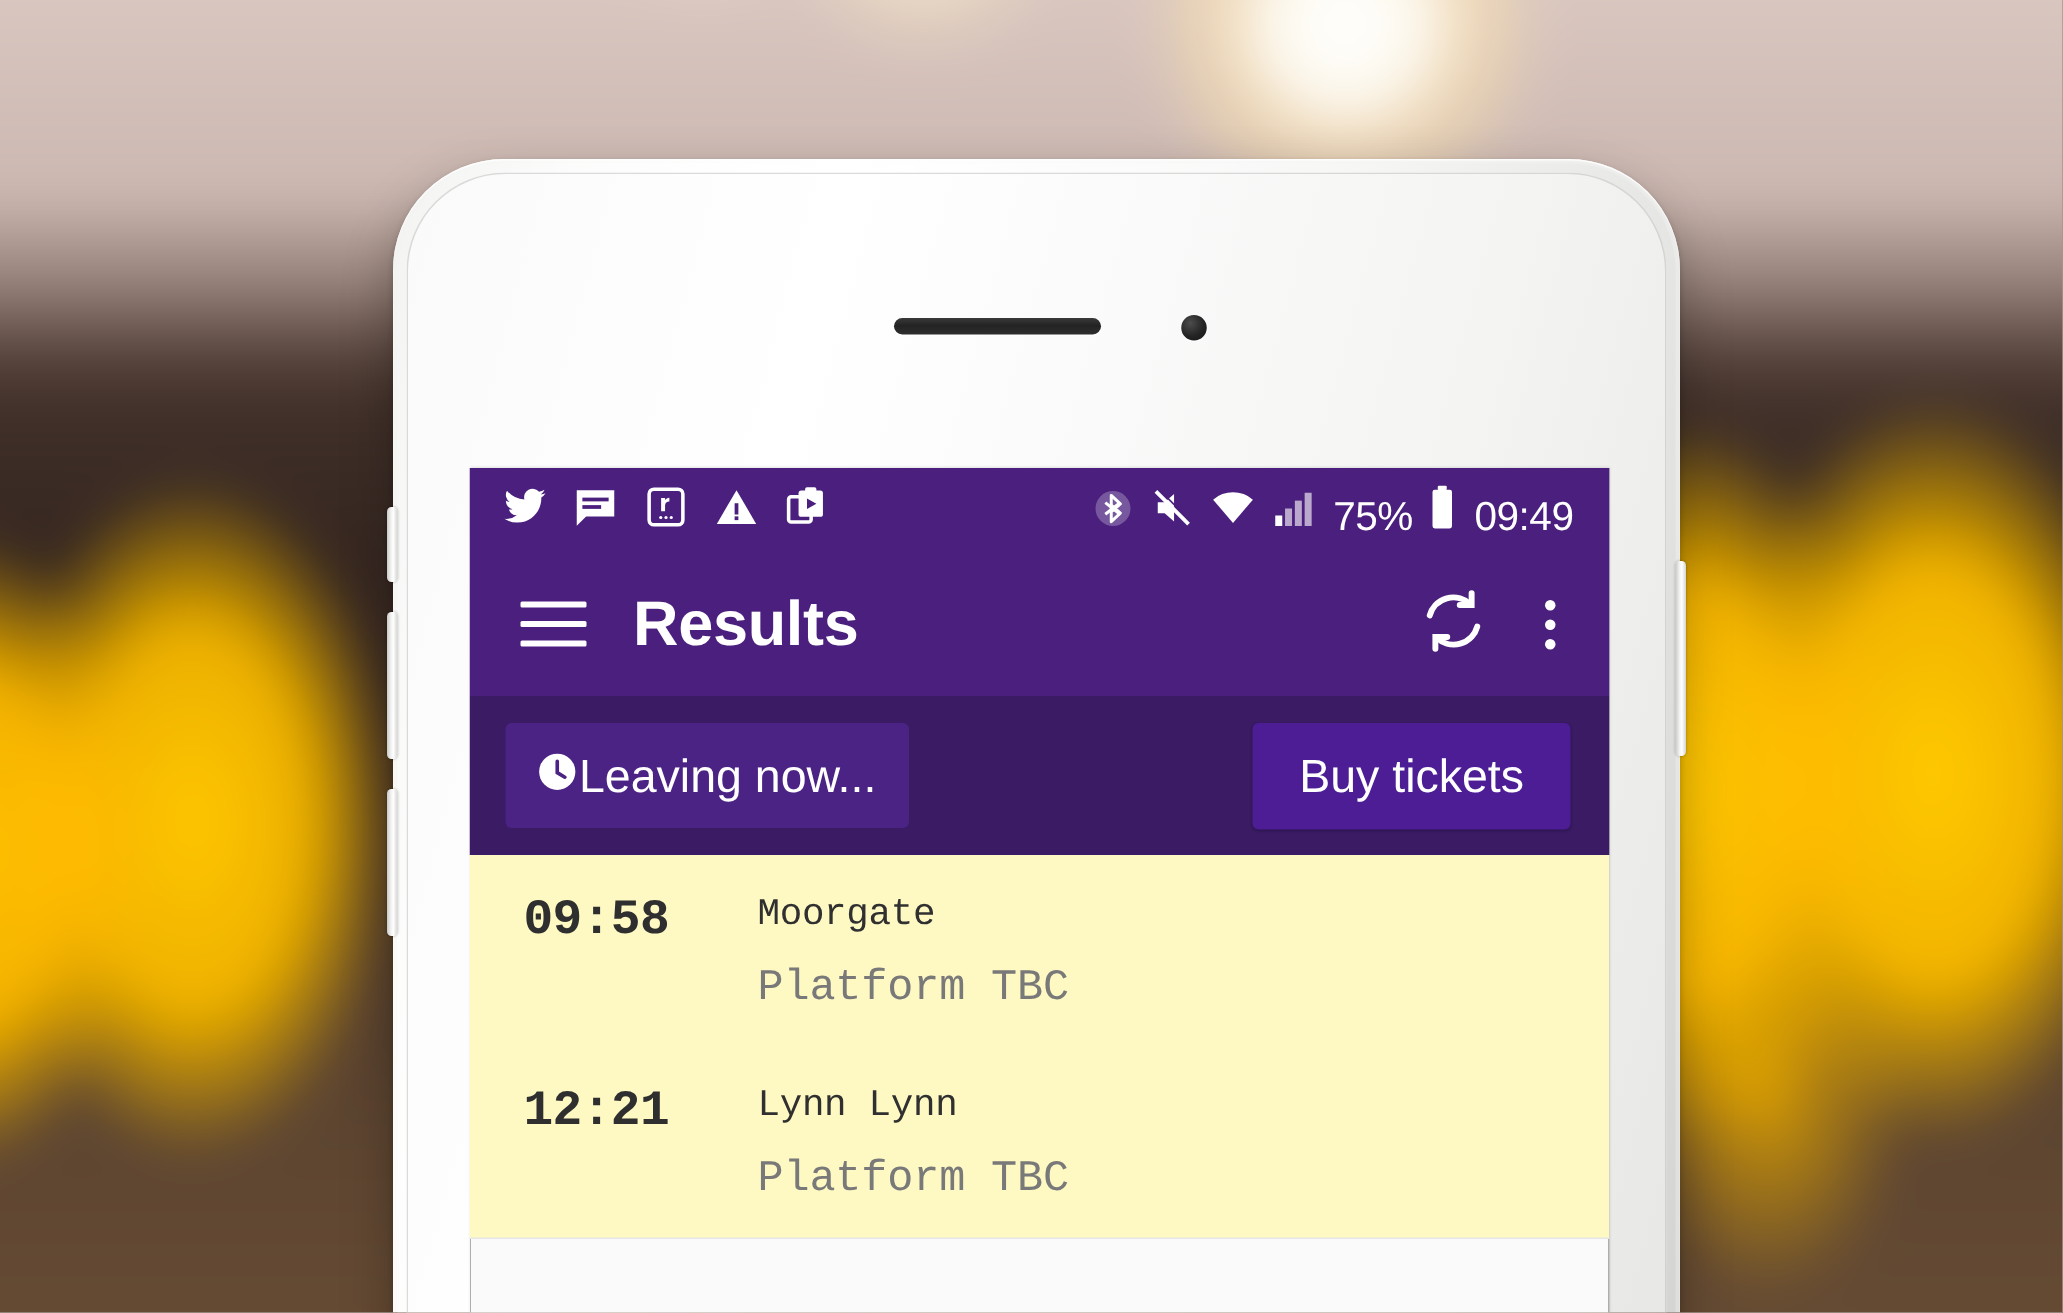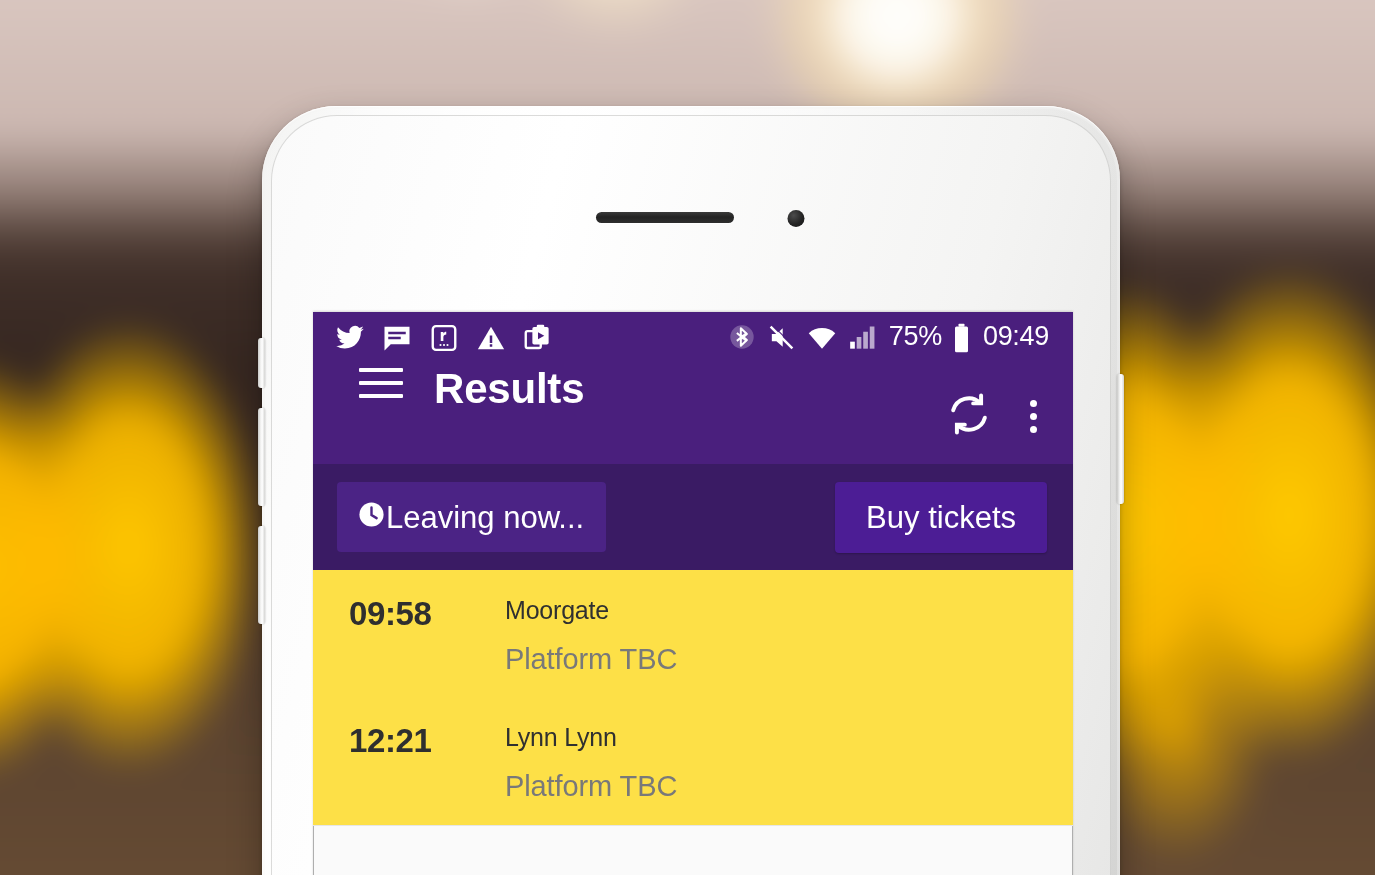--- a/index.html
+++ b/index.html
@@ -144,42 +144,43 @@
   
   #status-bar {
     height: 56px;
     background: #4a1f7d;
     display: flex;
     align-items: center;
     padding: 0 24px 0 22px;
     color: #ffffff;
   }
   #status-left  { display:flex; align-items:center; gap:17px; }
-  #status-right { display:flex; align-items:flex-start; gap:11px; margin-left:auto; }
+  #status-right { display:flex; align-items:flex-end; gap:11px; margin-left:auto; }
   .sicon { display:block; }
   #battery-pct {
     font-size: 27px;
     font-weight: 400;
     letter-spacing: -0.3px;
     line-height: 1;
   }
   #status-clock {
     font-size: 27px;
     font-weight: 400;
     letter-spacing: -0.3px;
     line-height: 1;
     margin-left: 2px;
   }
 
   
   #app-bar {
     height: 96px;
     background: #4a1f7d;
     display: flex;
-    padding: 0 28px 0 46px;
+    align-items: center;
+    padding: 0 28px 0 34px;
   }
   #hamburger {
     width: 44px; height: 30px;
     display: flex; flex-direction: column; justify-content: space-between;
     cursor: pointer;
   }
   #hamburger i { display:block; height:4px; background:#fff; border-radius:1px; }
   #app-title {
     color: #ffffff;
     font-size: 42px;
@@ -221,21 +222,21 @@
     color: #ffffff;
     font-family: "Liberation Sans", sans-serif;
     font-size: 31px;
     padding: 20px 31px;
     cursor: pointer;
     line-height: 1;
     box-shadow: 0 1px 2px rgba(0,0,0,0.22);
   }
 
   
-  #results-list { background:#fde047; }
+  #results-list { background:#fef9c3;font-family:Liberation Mono, monospace; }
   .result-row {
     display: flex;
     align-items: flex-start;
     padding: 26px 20px 22px 36px;
     cursor: pointer;
   }
   .result-time {
     font-size: 33px;
     font-weight: bold;
     color: #2f2f2f;

